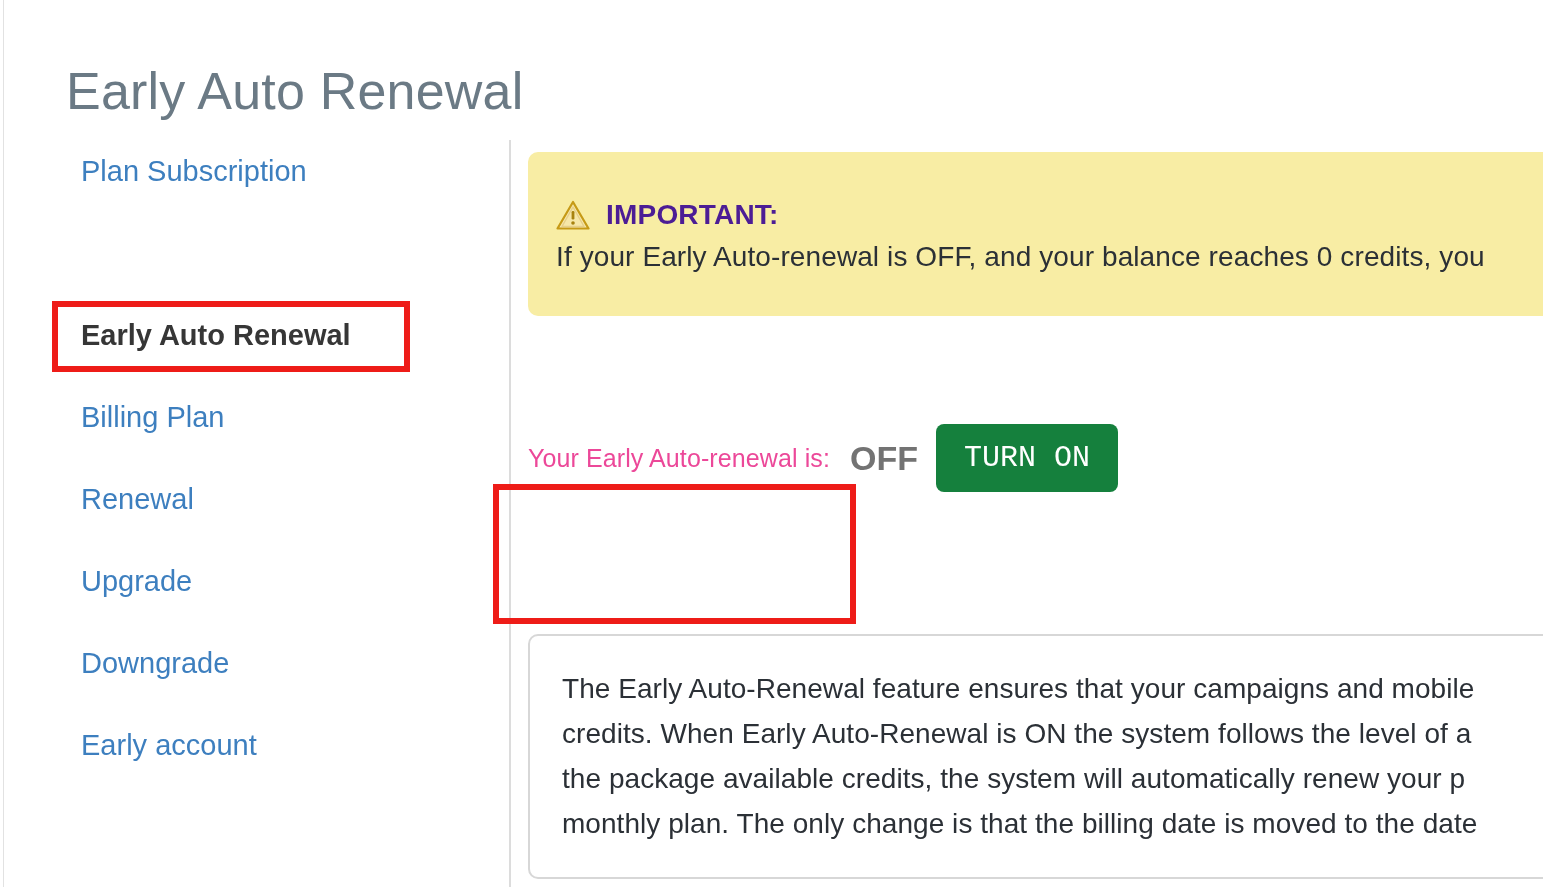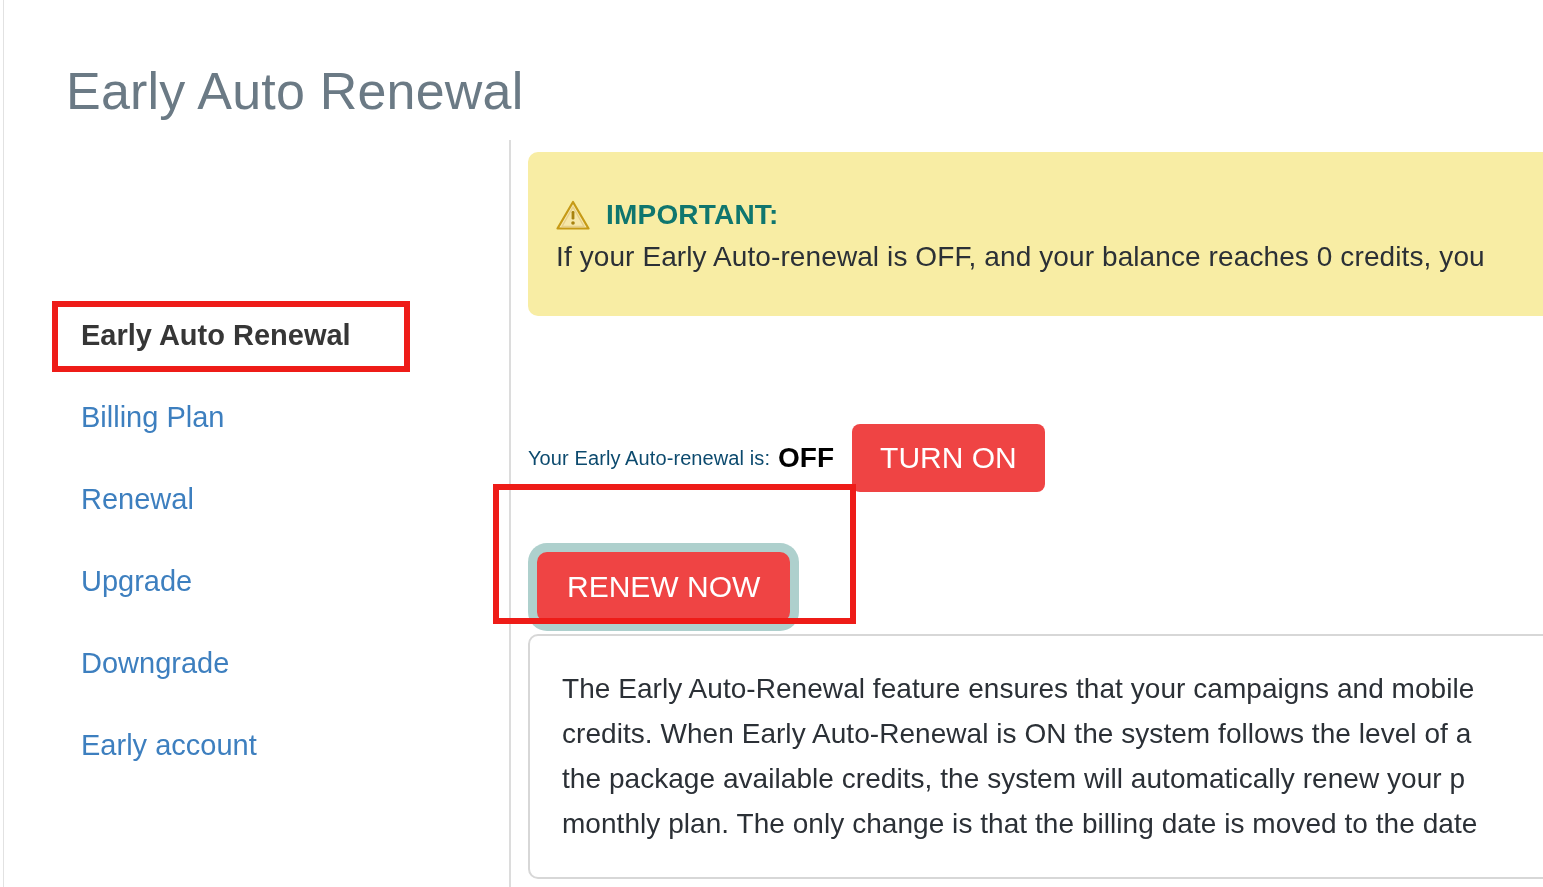--- a/index.html
+++ b/index.html
@@ -113,21 +113,21 @@
   .notice-head {
     display: flex;
     align-items: center;
     gap: 16px;
     height: 34px;
   }
   .warn-icon { width: 34px; height: 30px; display: block; flex: 0 0 auto; }
   .notice-title {
     font-size: 28px;
     font-weight: 700;
-    color: #0f766e;
+    color: #4c1d95;
     letter-spacing: 0.2px;
     white-space: nowrap;
   }
   .notice-body {
     margin-top: 9px;
     font-size: 28px;
     color: #2b3036;
     white-space: nowrap;
     letter-spacing: 0.1px;
   }
@@ -135,37 +135,37 @@
   
   .status-row {
     position: absolute;
     left: 18px;
     top: 282px;
     display: flex;
     align-items: center;
     height: 72px;
   }
   .status-text {
-    font-size: 20px;
-    color: #0c4a6e;
+    font-size: 25px;
+    color: #ec4899;
     white-space: nowrap;
     letter-spacing: 0.1px;
   }
   .status-value {
-    font-size: 28px;
+    font-size: 34px;
     font-weight: 700;
-    color: #000000;
-    margin-left: 8px;
+    color: #737373;
+    margin-left: 20px;
     white-space: nowrap;
   }
   .btn {
     border: 0;
-    background: #ef4444;
+    background: #15803d;
     color: #ffffff;
-    font-family: Liberation Sans, sans-serif;
+    font-family: Liberation Mono, monospace;
     cursor: pointer;
     white-space: nowrap;
   }
   #turn-on-button {
     margin-left: 18px;
     font-size: 30px;
     border-radius: 8px;
     padding: 0 28px;
     height: 68px;
     line-height: 68px;
@@ -208,20 +208,21 @@
   }
 </style>
 </head>
 <body>
 
 <div class="left-edge-rule"></div>
 
 <h1 class="page-title">Early Auto Renewal</h1>
 
 <nav class="sidebar">
+  <div class="nav-item" style="top: 16px;">Plan Subscription</div>
   <div class="nav-item active" style="top: 180px;">Early Auto Renewal</div>
   <div class="nav-item" style="top: 262px;">Billing Plan</div>
   <div class="nav-item" style="top: 344px;">Renewal</div>
   <div class="nav-item" style="top: 426px; text-align: center;">Upgrade</div>
   <div class="nav-item" style="top: 508px;">Downgrade</div>
   <div class="nav-item" style="top: 590px;">Early account</div>
 </nav>
 <div class="sidebar-divider"></div>
 
 <main class="content">
@@ -238,23 +239,20 @@
     </div>
     <div class="notice-body">If your Early Auto-renewal is OFF, and your balance reaches 0 credits, you</div>
   </section>
 
   <div class="status-row">
     <span class="status-text">Your Early Auto-renewal is:</span>
     <span class="status-value">OFF</span>
     <button class="btn" id="turn-on-button">TURN ON</button>
   </div>
 
-  <div class="renew-wrap">
-    <button class="btn" id="renew-now-button">RENEW NOW</button>
-  </div>
 
   <section class="desc-panel">
     <div class="desc-line">The Early Auto-Renewal feature ensures that your campaigns and mobile</div>
     <div class="desc-line">credits. When Early Auto-Renewal is ON the system follows the level of a</div>
     <div class="desc-line">the package available credits, the system will automatically renew your p</div>
     <div class="desc-line">monthly plan. The only change is that the billing date is moved to the date</div>
   </section>
 
 </main>
 

